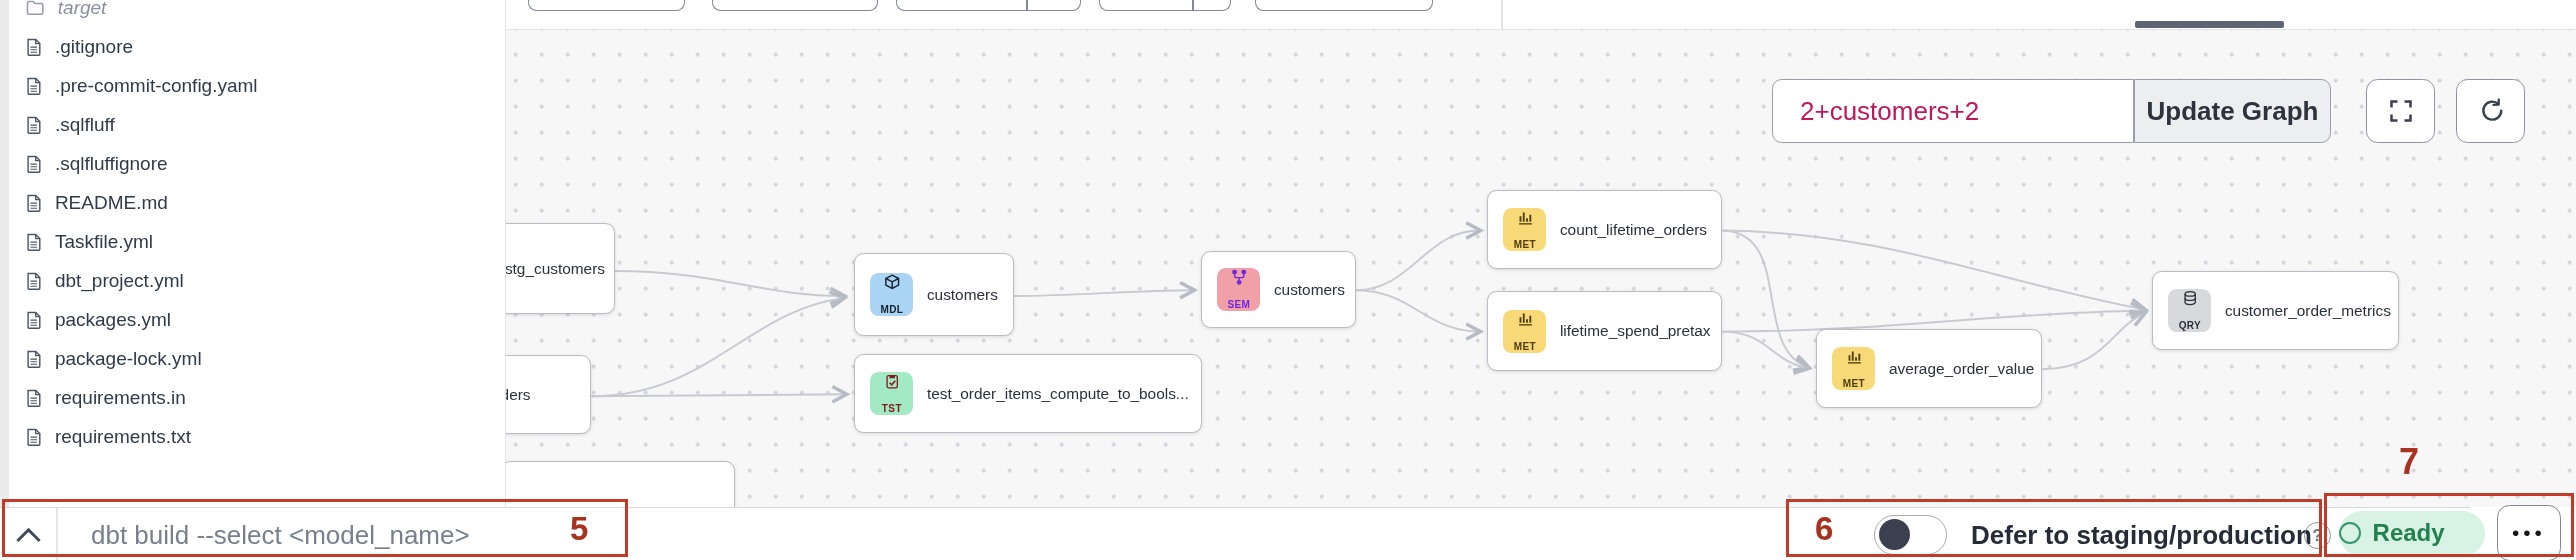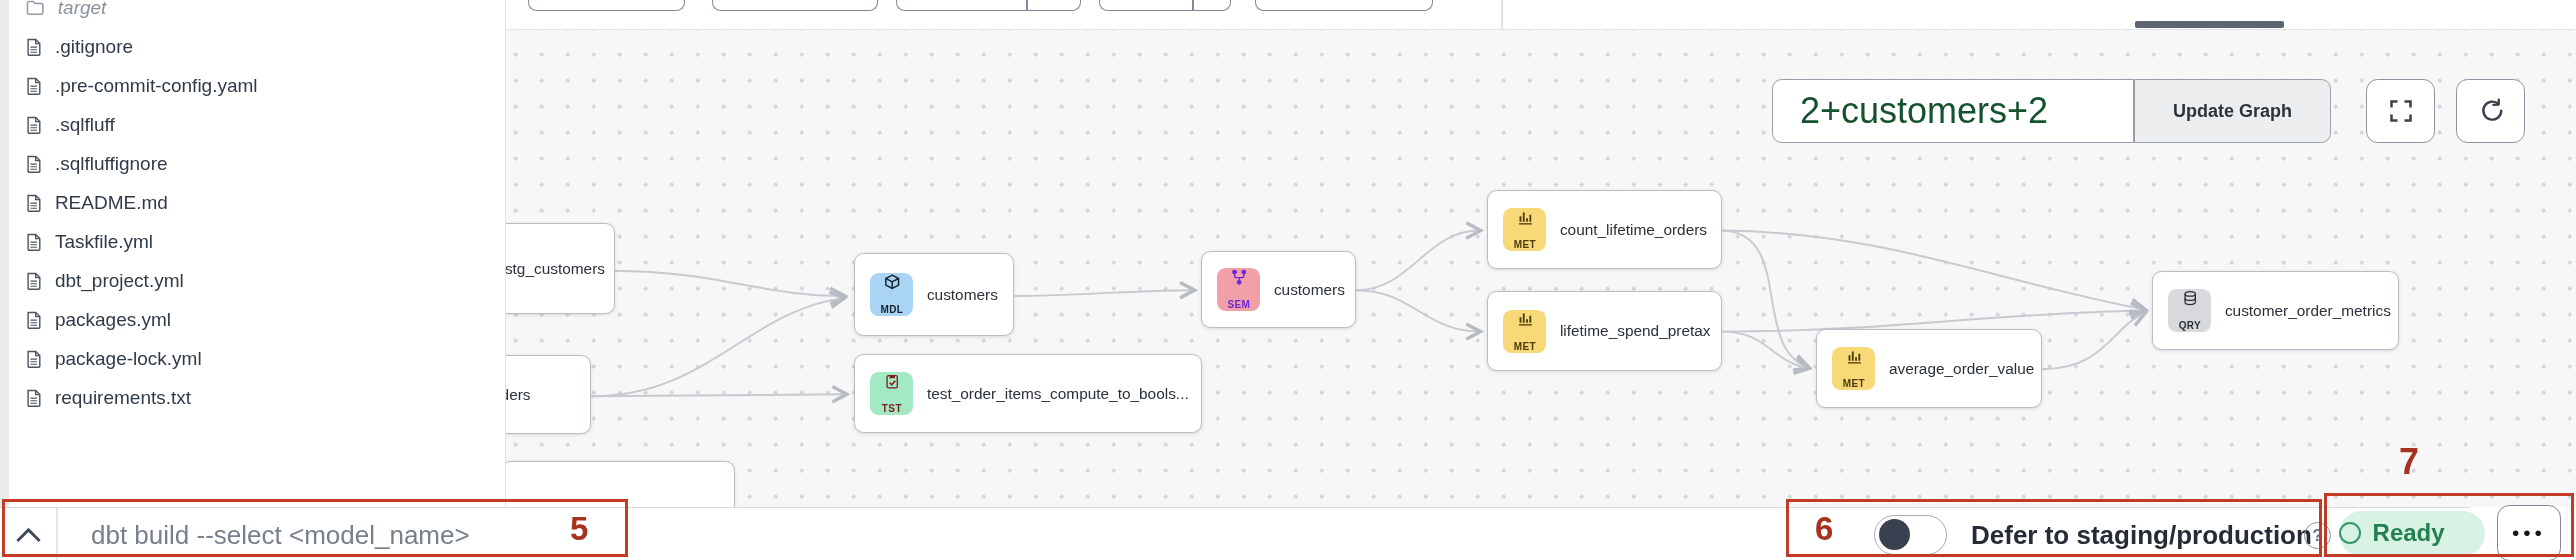--- a/index.html
+++ b/index.html
@@ -46,26 +46,26 @@
   .n-lifetime { left:1487px; top:261px; width:235px; height:80px; }
   .n-avg      { left:1816px; top:299px; width:226px; height:79px; }
   .n-qom      { left:2152px; top:241px; width:247px; height:79px; }
   .n-partial  { left:501px;  top:431px; width:234px; height:92px; }
 
   
   .selector-group { position:absolute; left:1772px; top:49px; height:64px; display:flex; z-index:3; }
   .selector-input {
     width:362px; height:64px; background:#fff; border:1.9px solid #979daa; border-right:1px solid #979daa;
     border-radius:9.6px 0 0 9.6px; display:flex; align-items:center; padding:0 27px;
-    font-size:36px; color:#14532d;
+    font-size:26px; color:#be185d;
   }
   .update-btn {
     width:197px; height:64px; background:#edeef0; border:1.9px solid #979daa; border-left:1px solid #979daa;
     border-radius:0 9.6px 9.6px 0; display:flex; align-items:center; justify-content:center;
-    font-size:18px; font-weight:600; color:#2c333d; cursor:pointer;
+    font-size:26px; font-weight:600; color:#2c333d; cursor:pointer;
   }
   .icon-btn {
     position:absolute; top:49px; width:69px; height:64px; background:#fff;
     border:1.9px solid #8d93a0; border-radius:11.6px; z-index:3; cursor:pointer;
     display:flex; align-items:center; justify-content:center; color:#3a414d;
   }
   .btn-fullscreen { left:2366px; }
   .btn-refresh { left:2456px; }
 
   
@@ -359,20 +359,28 @@
             <path d="M4.3 9 h6.4 M4.3 11.5 h6.4 M4.3 14 h6.4" stroke-width="1.1"></path>
           </svg>
         <span class="fname">package-lock.yml</span>
       </div>
       <div class="file-row">
         <svg width="15.4" height="18.3" viewBox="0 0 15 18" fill="none" stroke="#4b5563" stroke-width="1.4">
             <path d="M2 1.5 h7.5 l4 4 V16 a1 1 0 0 1 -1 1 H3 a1 1 0 0 1 -1 -1 z"></path>
             <path d="M9.5 1.5 V5.5 H13.5"></path>
             <path d="M4.3 9 h6.4 M4.3 11.5 h6.4 M4.3 14 h6.4" stroke-width="1.1"></path>
           </svg>
+        <span class="fname">requirements.in</span>
+      </div>
+      <div class="file-row">
+        <svg width="15.4" height="18.3" viewBox="0 0 15 18" fill="none" stroke="#4b5563" stroke-width="1.4">
+            <path d="M2 1.5 h7.5 l4 4 V16 a1 1 0 0 1 -1 1 H3 a1 1 0 0 1 -1 -1 z"></path>
+            <path d="M9.5 1.5 V5.5 H13.5"></path>
+            <path d="M4.3 9 h6.4 M4.3 11.5 h6.4 M4.3 14 h6.4" stroke-width="1.1"></path>
+          </svg>
         <span class="fname">requirements.txt</span>
       </div>
     </div>
   </div>
 
   <div class="bottombar">
     <div class="caret-btn">
       <svg width="29" height="25" viewBox="0 0 26 20" fill="none" stroke="currentColor" stroke-width="2.6">
           <path d="M3 15 L13 5 L23 15"></path>
         </svg>

